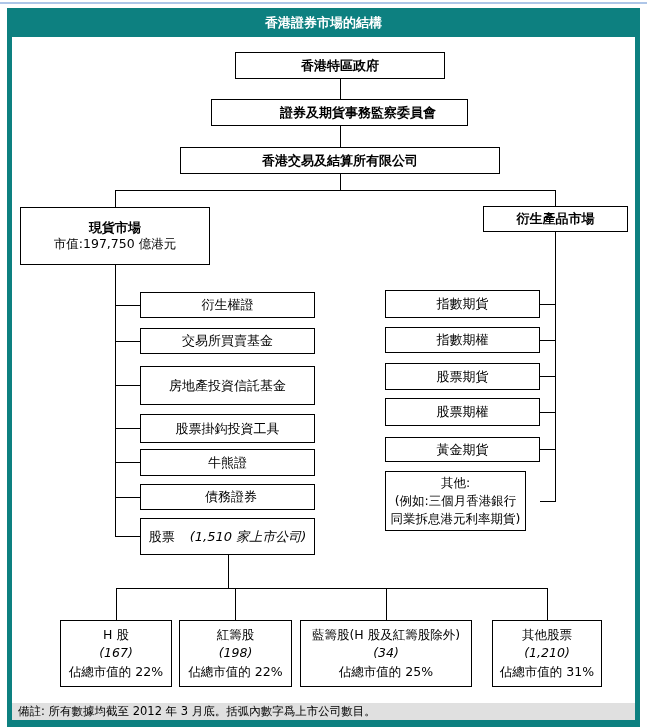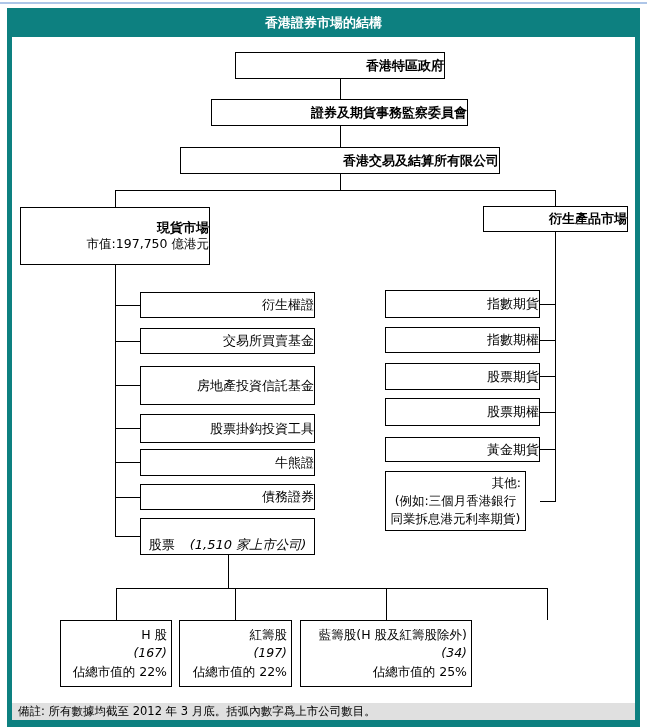--- a/index.html
+++ b/index.html
@@ -10,21 +10,21 @@
   .topline { position:absolute; left:0; top:2px; width:647px; height:2px; background:#aec6e8; }
   .header  { position:absolute; left:7px; top:8px; width:633px; height:29px; background:#0d8080;
              color:#fff; font-weight:bold; font-size:13px; text-align:center; line-height:29px; }
   .frame-left   { position:absolute; left:7px;   top:37px;  width:5px;   height:690px; background:#0d8080; }
   .frame-right  { position:absolute; left:635px; top:37px;  width:5px;   height:690px; background:#0d8080; }
   .frame-bottom { position:absolute; left:7px;   top:720px; width:633px; height:7px;   background:#0d8080; }
   .footerbar { position:absolute; left:12px; top:703px; width:623px; height:17px; background:#e0e0e0;
                font-size:11.5px; line-height:17px; padding-left:6px; white-space:nowrap; overflow:hidden; }
 
   .box { position:absolute; border:1px solid #000; background:#fff; display:flex; flex-direction:column;
-         align-items:flex-end; justify-content:center; font-size:13px; text-align:center; z-index:2; line-height:1.35; }
+         align-items:center; justify-content:center; font-size:13px; text-align:center; z-index:2; line-height:1.35; }
   .line { position:absolute; background:#000; z-index:1; }
   .bold { font-weight:bold; }
   .italic { font-style:italic; }
   .underline { }
   .row { flex-direction:row; gap:15px; }
   .small { font-size:12.5px; }
   .tight { line-height:1.45; padding:0 4px; }
 </style>
 </head>
 <body>
@@ -128,26 +128,31 @@
     <span>(例如:三個月香港銀行同業拆息港元利率期貨)</span>
   </div>
 
   <div class="box small tight" style="left:60px; top:620px; width:112px; height:67px;">
     <span class="underline">H 股</span>
     <span class="italic">(167)</span>
     <span>佔總市值的 22%</span>
   </div>
   <div class="box small tight" style="left:179px; top:620px; width:113px; height:67px;">
     <span class="underline">紅籌股</span>
-    <span class="italic">(197)</span>
+    <span class="italic">(198)</span>
     <span>佔總市值的 22%</span>
   </div>
   <div class="box small tight" style="left:300px; top:620px; width:172px; height:67px;">
     <span class="underline">藍籌股(H 股及紅籌股除外)</span>
     <span class="italic">(34)</span>
     <span>佔總市值的 25%</span>
+  </div>
+  <div class="box small tight" style="left:492px; top:620px; width:110px; height:67px;">
+    <span class="underline">其他股票</span>
+    <span class="italic">(1,210)</span>
+    <span>佔總市值的 31%</span>
   </div>
 
   <div class="footerbar">
     <span>備註: 所有數據均截至 2012 年 3 月底。括弧內數字爲上市公司數目。</span>
   </div>
 
 </div>
 
 </body></html>

